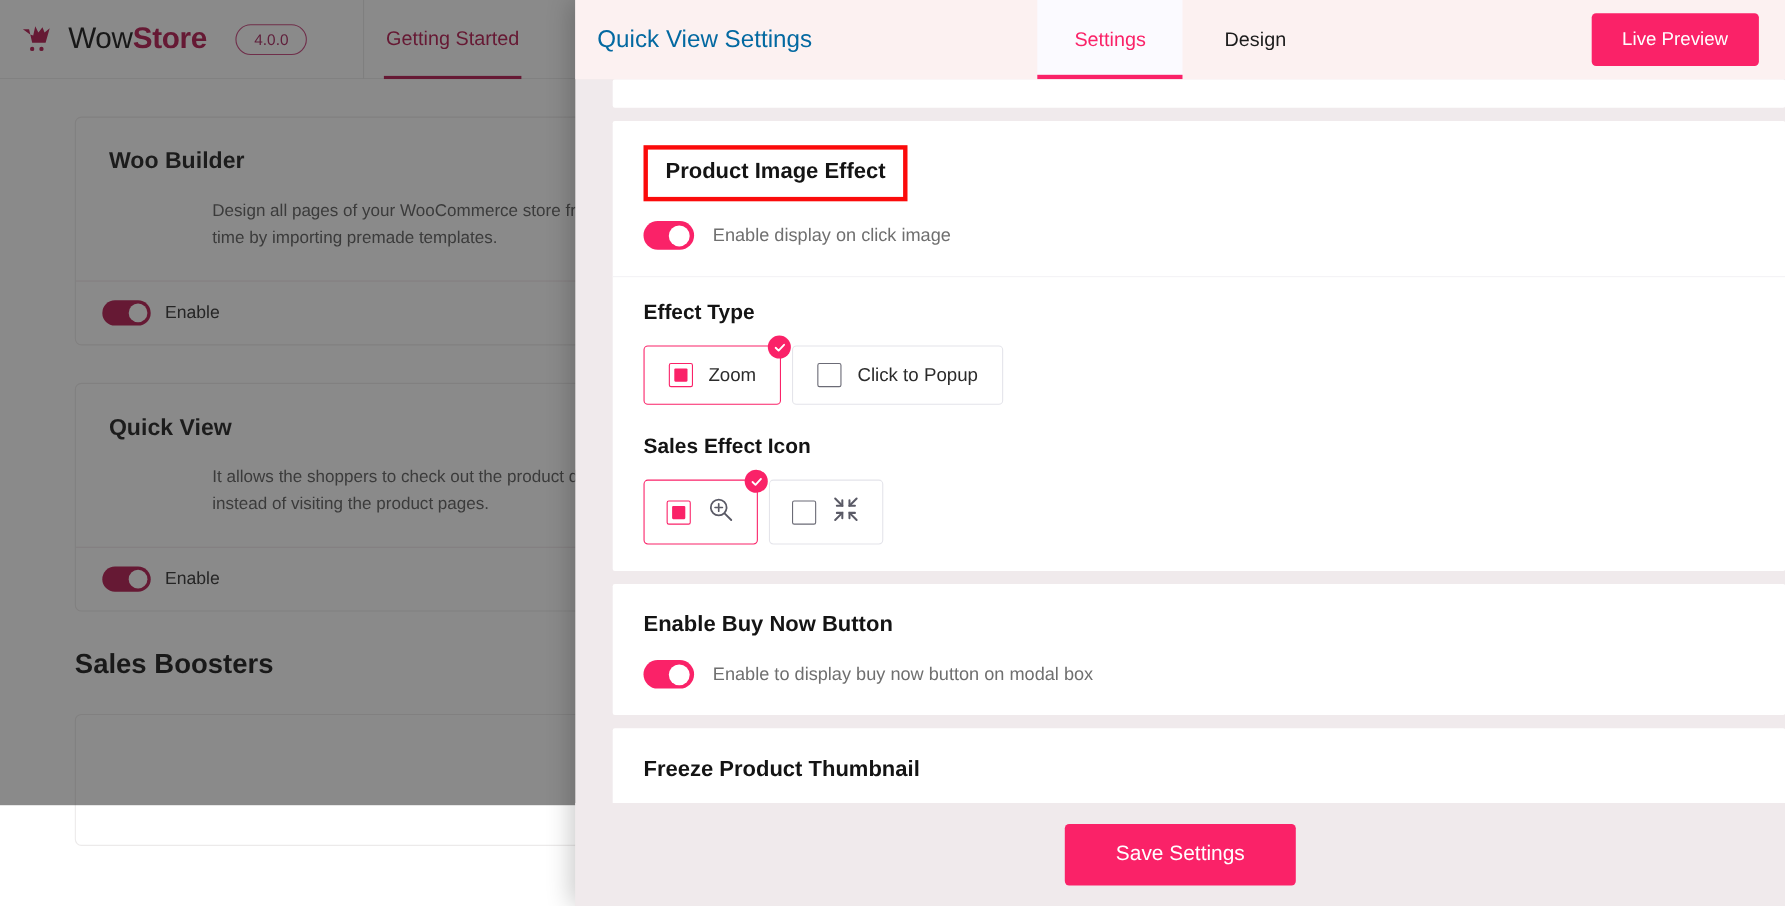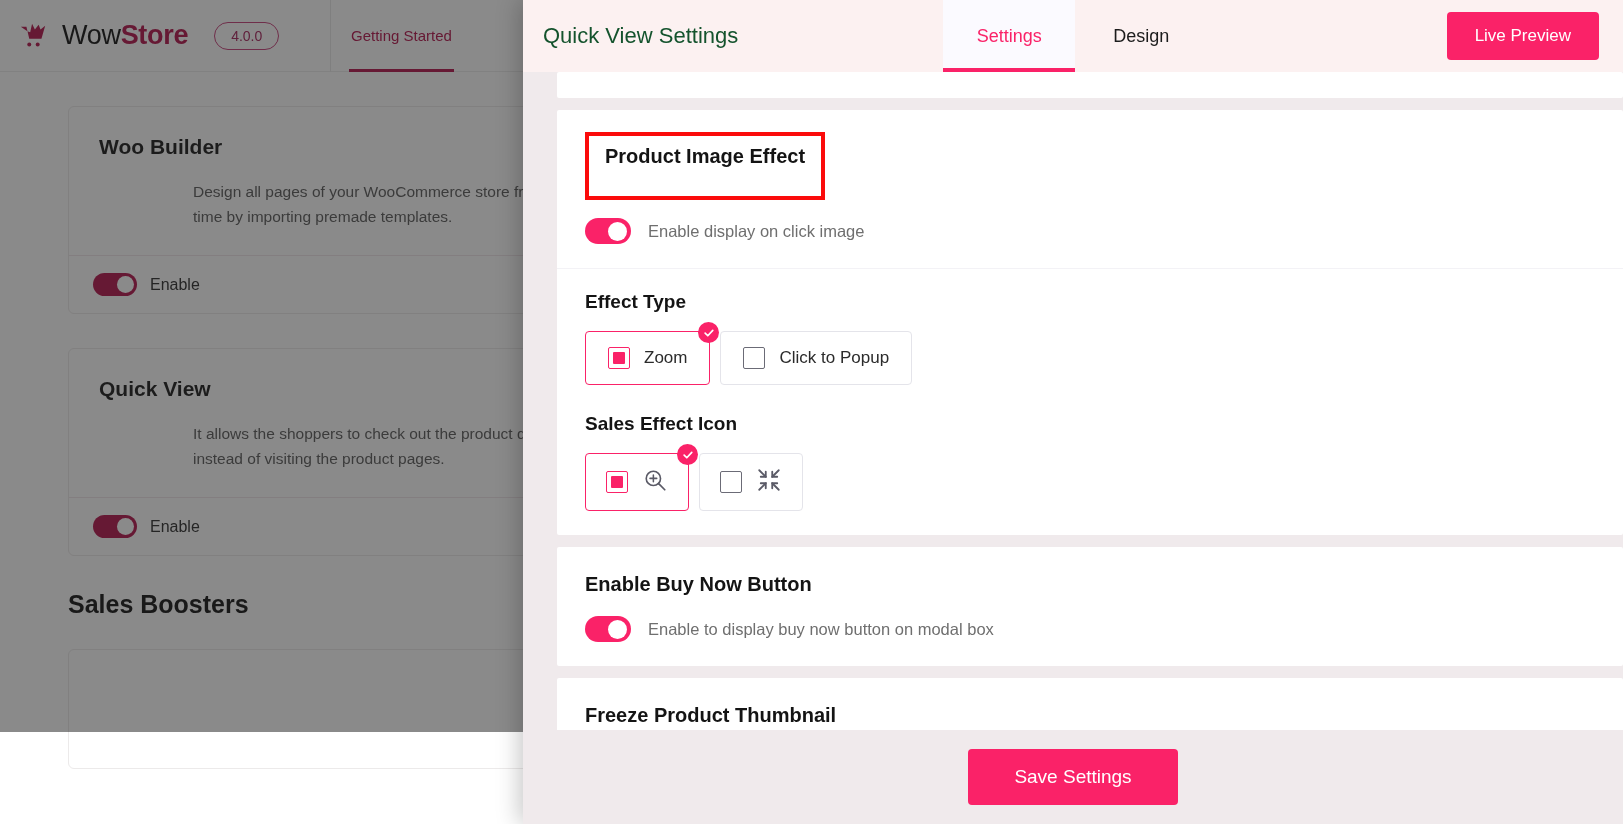--- a/index.html
+++ b/index.html
@@ -24,21 +24,21 @@
   .brand-text { font-size: 27px; font-weight: 400; color: #111111; letter-spacing: -.3px; white-space: nowrap; }
   .brand-text b { color: #b4144b; font-weight: 700; }
   .ver-badge {
     border: 1.5px solid #c7407a; color: #a8235c; border-radius: 999px;
     font-size: 14px; padding: 5px 16px; margin-left: 12px; white-space: nowrap;
   }
   .bg-divider { width: 1px; height: 72px; background: #e9e9e9; }
   .bg-nav { display: flex; align-items: stretch; height: 72px; }
   .bg-nav-item {
     display: flex; align-items: center; padding: 0 20px; height: 72px;
-    font-size: 15px; color: #3a3a3a; white-space: nowrap; position: relative;
+    font-size: 18px; color: #3a3a3a; white-space: nowrap; position: relative;
   }
   .bg-nav-item.active { color: #b4144b; }
   .bg-nav-item.active::after {
     content: ""; position: absolute; left: 18px; right: 18px; bottom: 0;
     height: 3px; background: #b4144b;
   }
 
   .bg-body { position: absolute; top: 72px; left: 0; right: 0; bottom: 0; background: #fff; padding: 34px 0 0 0; }
   .card {
     margin: 0 0 34px 68px; width: 720px; background: #ffffff;
@@ -71,21 +71,21 @@
   
   .modal {
     position: absolute; top: 0; left: 523px; width: 1100px; height: 824px;
     background: #f0eaec; display: flex; flex-direction: column;
     box-shadow: -4px 0 22px rgba(0,0,0,.22);
   }
   .modal-header {
     height: 72px; flex: none; background: #fcf1f1;
     display: flex; align-items: stretch; padding-left: 20px;
   }
-  .modal-title { display: flex; align-items: center; font-size: 22px; color: #14532d; white-space: nowrap; }
+  .modal-title { display: flex; align-items: center; font-size: 22px; color: #0369a1; white-space: nowrap; }
   .modal-tabs { display: flex; align-items: stretch; margin-left: 205px; }
   .mtab {
     display: flex; align-items: center; justify-content: center;
     min-width: 132px; padding: 0 22px; font-size: 18px; color: #1c1c1c;
     position: relative; background: transparent;
   }
   .mtab.active { background: #fbfaff; color: #fa2268; }
   .mtab.active::after {
     content: ""; position: absolute; left: 0; right: 0; bottom: 0;
     height: 4px; background: #fa2268;
@@ -99,21 +99,21 @@
   .modal-scroll { flex: 1; overflow: hidden; padding: 0 0 0 0; position: relative; }
   .panel {
     background: #ffffff; margin: 0 0 12px 34px; width: 1066px;
     border-radius: 2px;
   }
   .panel.clipped-top { height: 26px; margin-bottom: 12px; }
   .row-pad { padding: 22px 28px 24px; }
 
   .panel-title { font-size: 20px; font-weight: 700; color: #141414; }
   .panel-title.boxed {
-    display: inline-block; border: 4px solid #fb0b0b; padding: 9px 16px 28px;
+    display: inline-block; border: 4px solid #fb0b0b; padding: 9px 16px 11px;
   }
   .toggle-row { display: flex; align-items: center; gap: 17px; }
   .tgl-pink { width: 46px; height: 26px; border-radius: 999px; position: relative; flex: none; background: #fa2268; }
   .tgl-pink .knob { position: absolute; top: 3.5px; right: 4px; width: 19px; height: 19px; border-radius: 50%; background: #fff; }
   .toggle-text { font-size: 16.5px; color: #6f6f6f; }
 
   .subdiv { border-top: 1px solid #f3f2f6; }
   .sub-title { font-size: 19px; font-weight: 700; color: #141414; margin-bottom: 18px; }
 
   .opt-row { display: flex; gap: 10px; }

